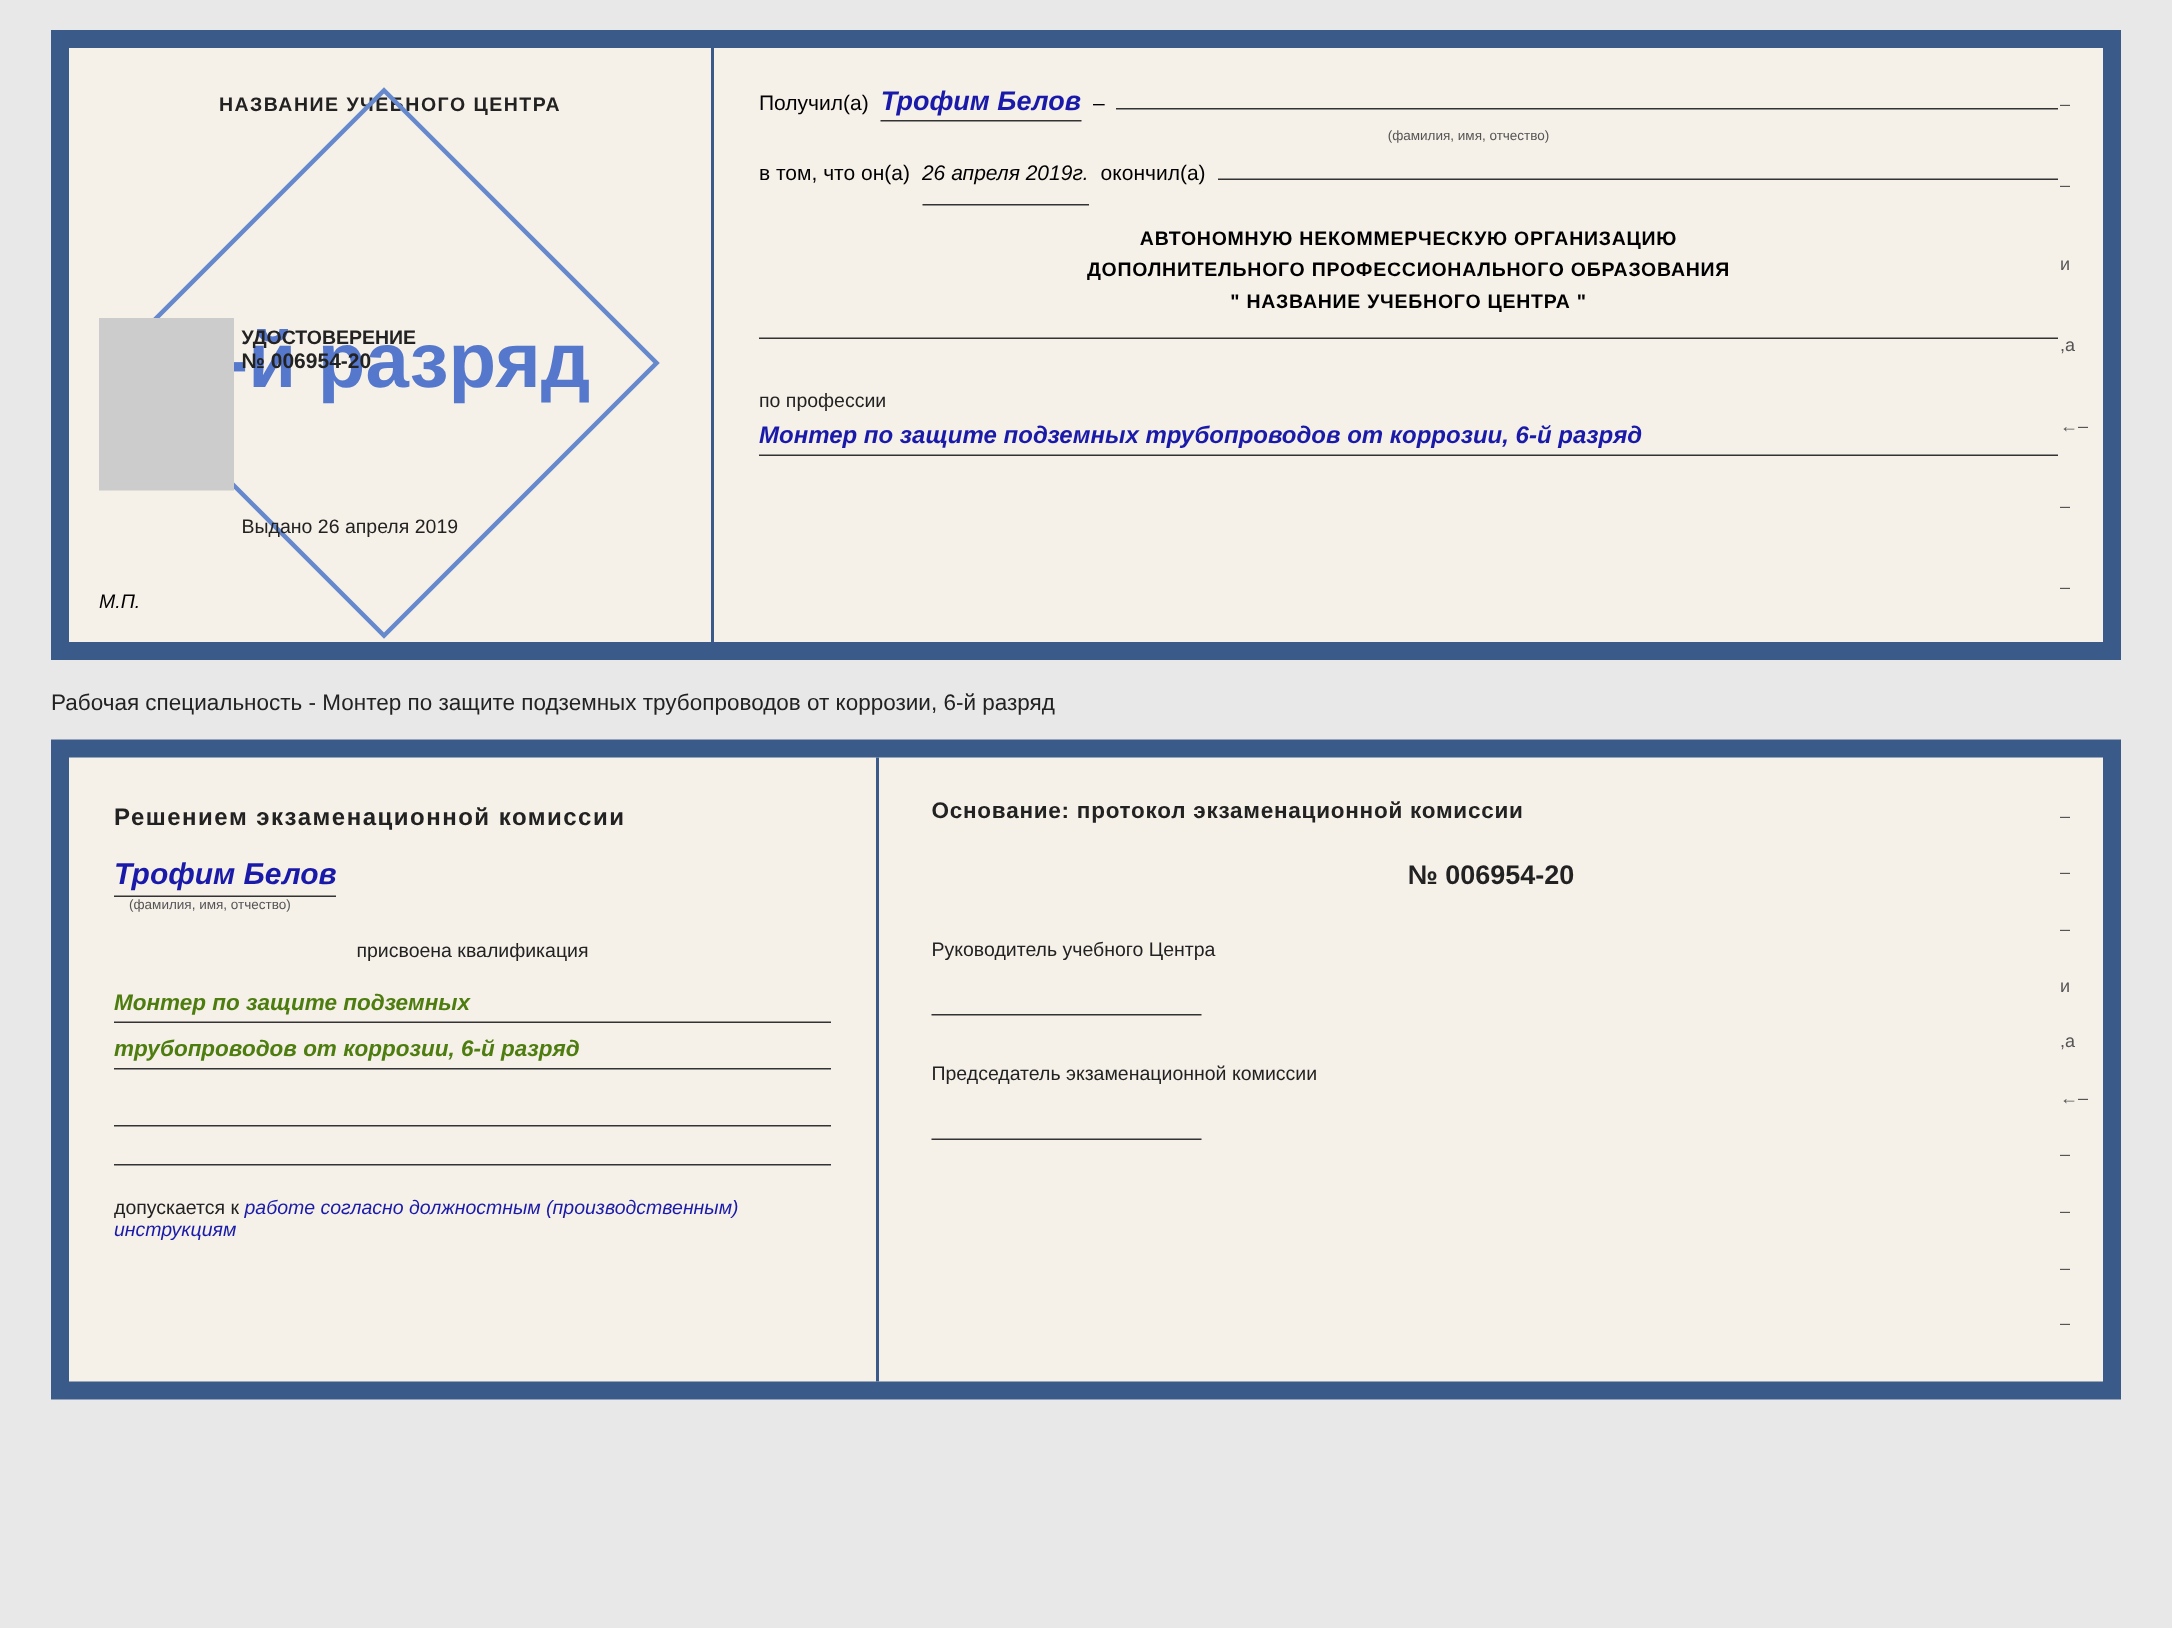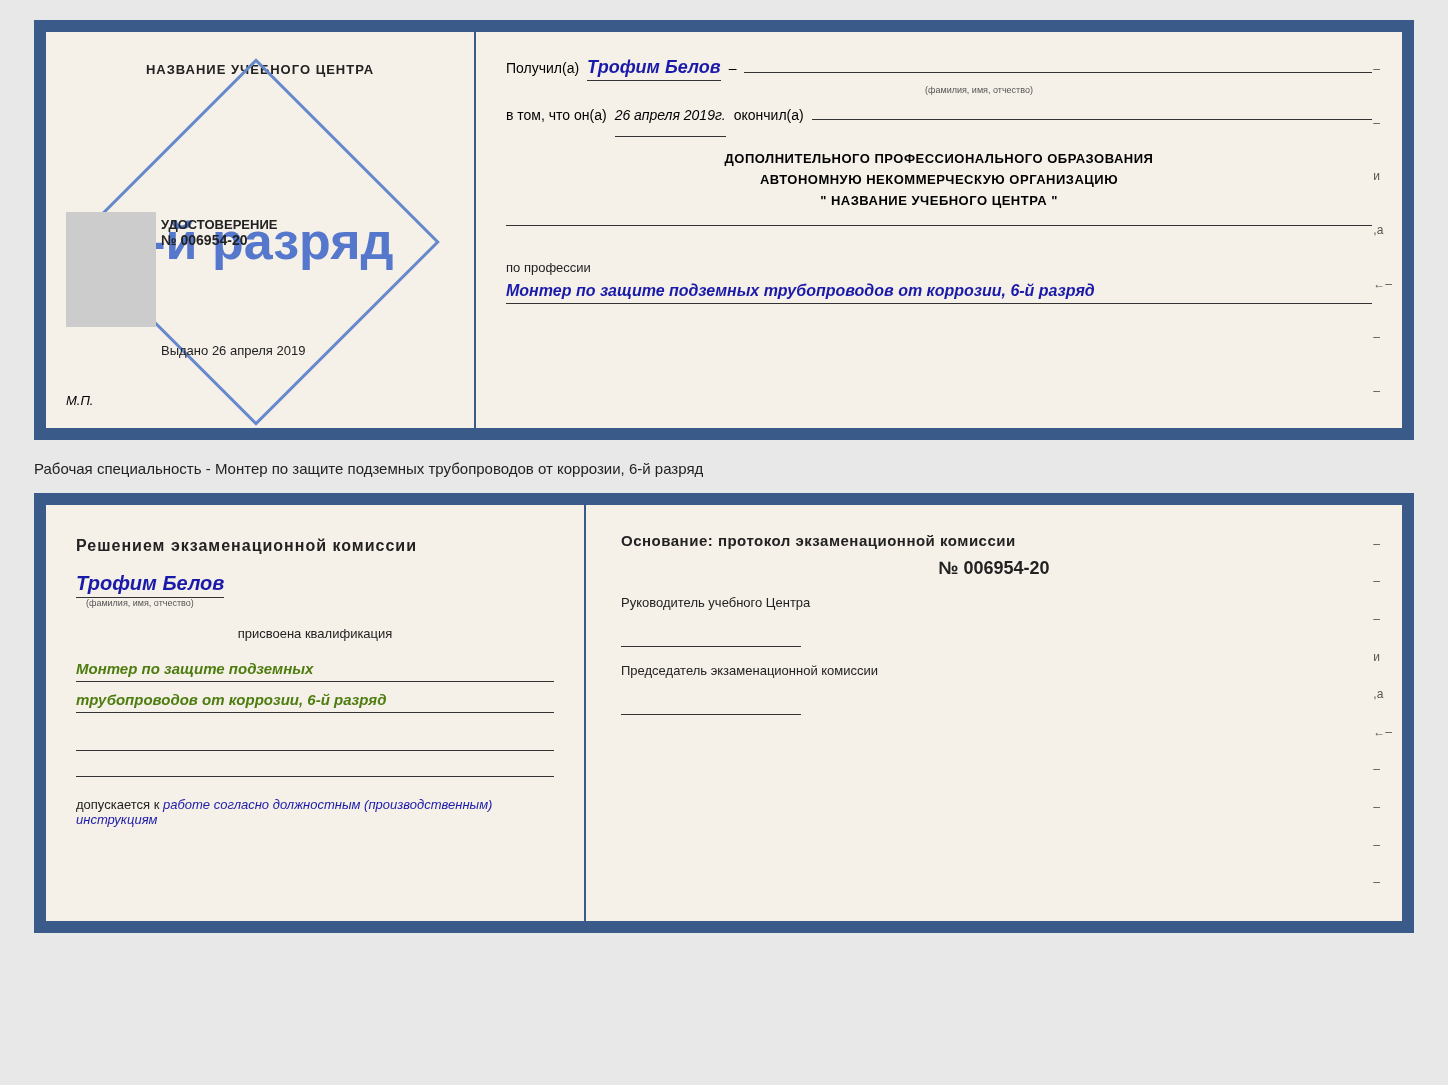--- a/index.html
+++ b/index.html
@@ -237,20 +237,21 @@
       display: flex;
       flex-direction: column;
       gap: 10px;
     }
 
     .bot-right {
       flex: 1;
       padding: 25px 35px;
       display: flex;
       flex-direction: column;
+      gap: 15px;
       position: relative;
     }
 
     .commission-title {
       font-size: 16px;
       font-weight: bold;
       letter-spacing: 1px;
       line-height: 1.4;
       color: #222;
     }
@@ -411,22 +412,22 @@
       </div>
 
       <div class="date-line">
         <span>в том, что он(а)</span>
         <span class="date-value">26 апреля 2019г.</span>
         <span>окончил(а)</span>
         <div style="flex:1; border-bottom:1px solid #333; height:1px; align-self:baseline; margin-bottom:4px;"></div>
       </div>
 
       <div class="org-block">
+        <div>АВТОНОМНУЮ НЕКОММЕРЧЕСКУЮ ОРГАНИЗАЦИЮ</div>
         <div>ДОПОЛНИТЕЛЬНОГО ПРОФЕССИОНАЛЬНОГО ОБРАЗОВАНИЯ</div>
-        <div>АВТОНОМНУЮ НЕКОММЕРЧЕСКУЮ ОРГАНИЗАЦИЮ</div>
         <div>"  НАЗВАНИЕ УЧЕБНОГО ЦЕНТРА  "</div>
       </div>
 
       <div style="border-bottom:1px solid #333; width:100%; margin: 2px 0;"></div>
 
       <div class="profession-block">
         <span class="profession-label">по профессии</span>
         <span class="profession-value">Монтер по защите подземных трубопроводов от коррозии, 6-й разряд</span>
       </div>
 

